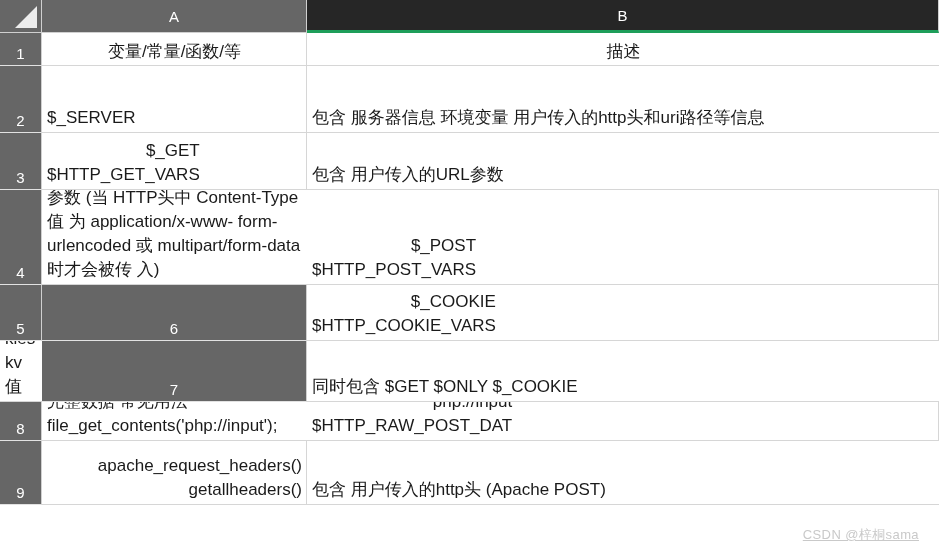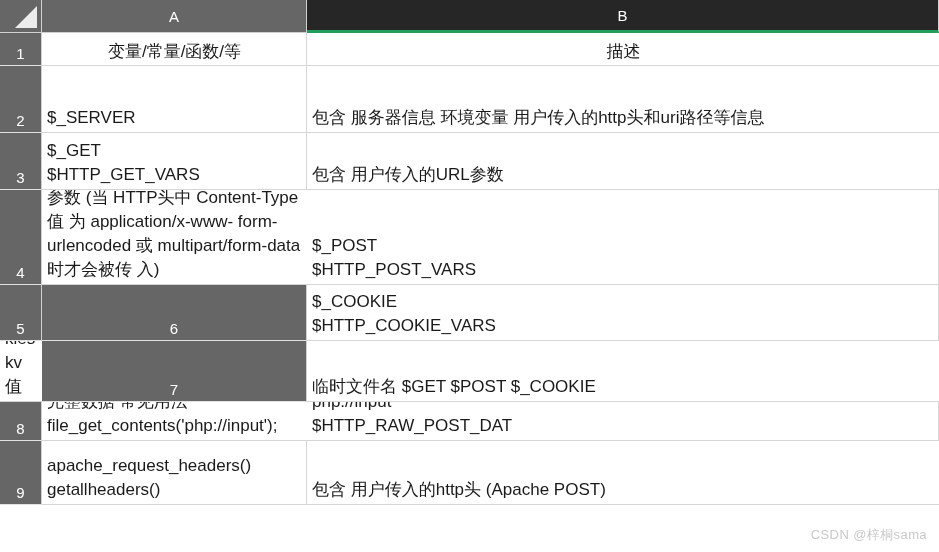--- a/index.html
+++ b/index.html
@@ -78,38 +78,39 @@
     line-height: 1.42;
     padding: 9px 4px 2px 5px;
     border-right: 1px solid #d6d6d6;
     border-bottom: 1px solid #d6d6d6;
     display: flex;
     align-items: flex-end;
     overflow: hidden;
     white-space: pre-wrap;
     word-break: break-word;
   }
-  .cell.col-a { justify-content: flex-start; }
+  .cell.col-a { justify-content: flex-start; text-align: right; }
   .cell.centered {
     align-items: center;
     justify-content: center;
     text-align: center;
   }
   .cell.col-b { border-right: none; }
 
   
   .watermark {
     position: absolute;
-    right: 12px;
+    right: 20px;
     bottom: 8px;
     font-size: 13px;
     color: #c9c9c9;
     letter-spacing: 0.4px;
     pointer-events: none;
     user-select: none;
+    text-decoration: underline;
   }
 </style>
 </head>
 <body>
 
 <div id="sheet">
   <div class="grid">
 
     <div class="corner">
       <span class="tri"></span>
@@ -136,21 +137,21 @@
 $HTTP_POST_VARS</div>
 
     <div class="rowhead">5</div>
 
     <div class="rowhead">6</div>
     <div class="cell col-a">$_COOKIE
 $HTTP_COOKIE_VARS</div>
     <div class="cell col-b">包含 用户传入的HTTP头中的Cookies kv值</div>
 
     <div class="rowhead">7</div>
-    <div class="cell col-b">临时文件名 $GET $POST $_COOKIE</div>
+    <div class="cell col-b">同时包含 $GET $ONLY $_COOKIE</div>
 
     <div class="rowhead">8</div>
     <div class="cell col-b">包含 用户POST请求中BODY 的完整数据 常见用法 file_get_contents('php://input');</div>
     <div class="cell col-a">php://input
 $HTTP_RAW_POST_DAT</div>
 
     <div class="rowhead">9</div>
     <div class="cell col-a">apache_request_headers() getallheaders()</div>
     <div class="cell col-b">包含 用户传入的http头 (Apache POST)</div>
 

